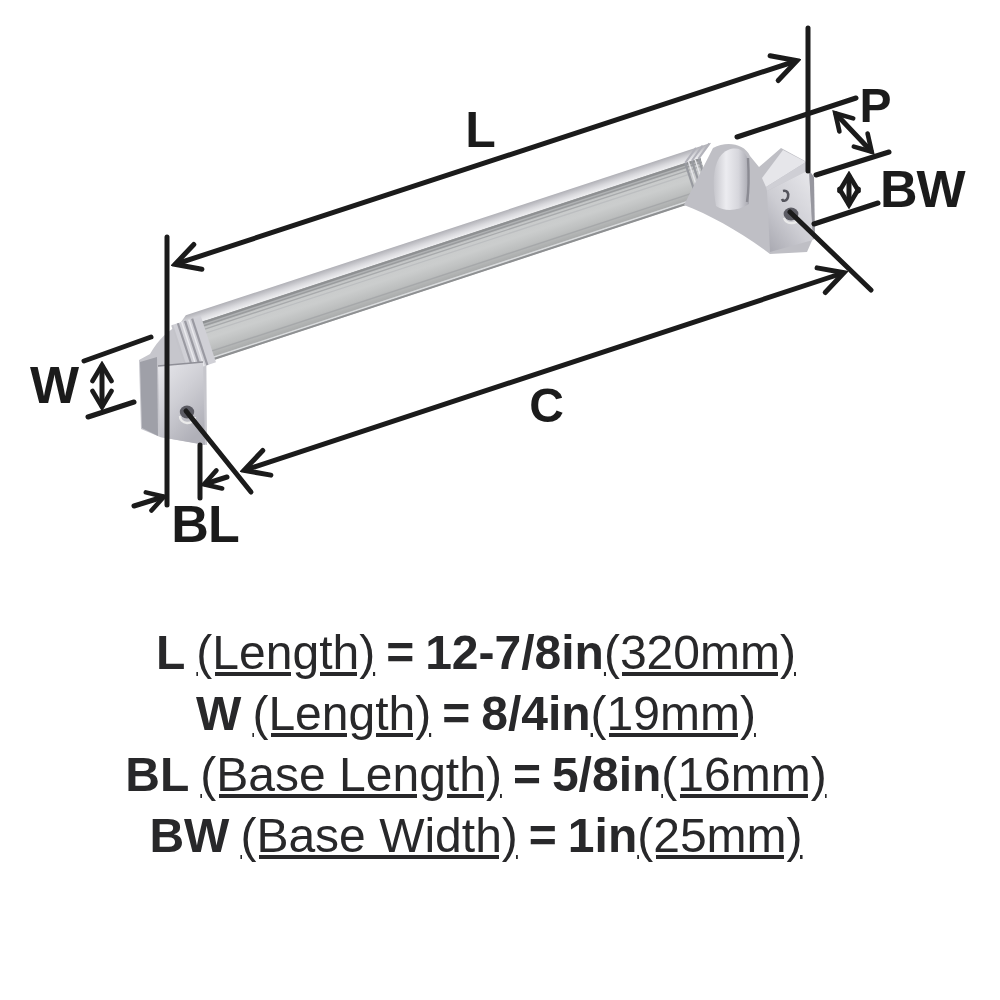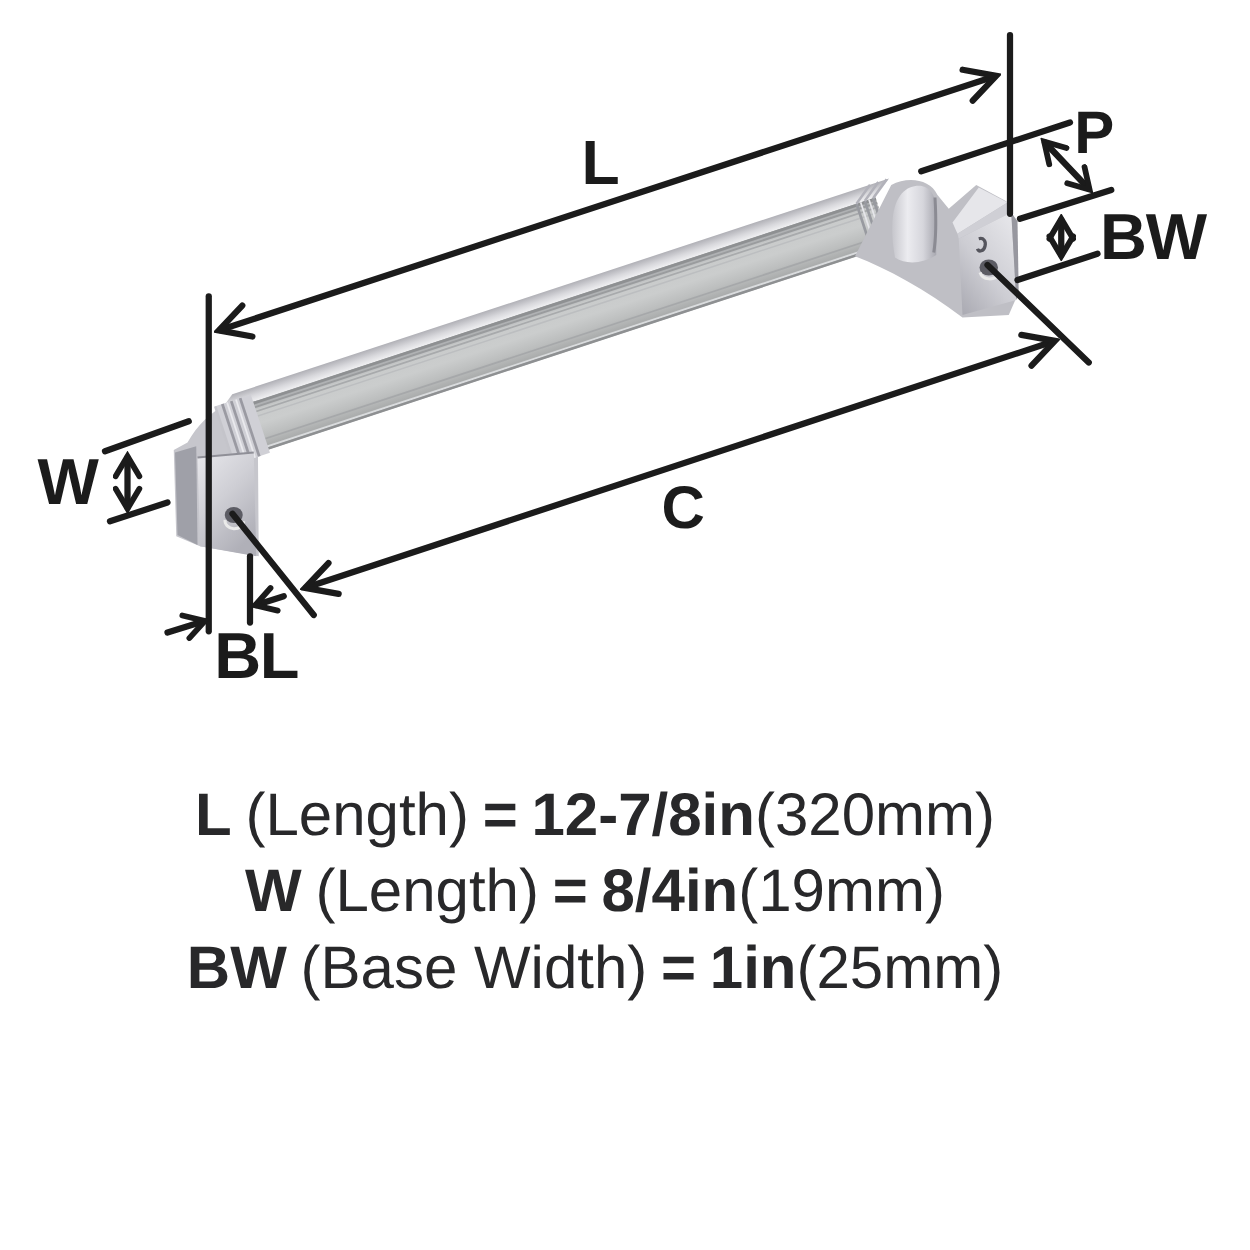--- a/index.html
+++ b/index.html
@@ -3,21 +3,21 @@
 <meta charset="utf-8">
 <style>
   html,body{margin:0;padding:0;background:#fff;}
   .stage{position:relative;width:1000px;height:1000px;background:#ffffff;overflow:hidden;
          font-family:"Liberation Sans",sans-serif;}
   .diagram{position:absolute;left:0;top:0;width:1000px;height:620px;}
   svg text{font-family:"Liberation Sans",sans-serif;font-weight:700;fill:#1b1b1b;letter-spacing:-1px;}
   .specs{position:absolute;left:0;top:622px;width:952px;text-align:center;
          color:#28282a;font-size:48px;line-height:61px;letter-spacing:0px;white-space:nowrap;}
   .spec-line .b{font-weight:700;}
-  .spec-line .r{font-weight:400;}
+  .spec-line .r{font-weight:400;text-decoration:underline;}
   .spec-line .sym,.spec-line .nm,.spec-line .eq{margin-right:11px;}
 </style>
 </head>
 <body>
 
 <div class="stage">
 
   <div class="diagram">
     <svg width="1000" height="620" viewBox="0 0 1000 620">
       <defs>
@@ -152,17 +152,20 @@
   </div>
 
   <div class="specs">
     <div class="spec-line">
       <span class="b sym">L</span><span class="r nm">(Length)</span><span class="b eq">=</span><span class="b">12-7/8in</span><span class="r">(320mm)</span>
     </div>
     <div class="spec-line">
       <span class="b sym">W</span><span class="r nm">(Length)</span><span class="b eq">=</span><span class="b">8/4in</span><span class="r">(19mm)</span>
     </div>
     <div class="spec-line">
+      <span class="b sym">BL</span><span class="r nm">(Base Length)</span><span class="b eq">=</span><span class="b">5/8in</span><span class="r">(16mm)</span>
+    </div>
+    <div class="spec-line">
       <span class="b sym">BW</span><span class="r nm">(Base Width)</span><span class="b eq">=</span><span class="b">1in</span><span class="r">(25mm)</span>
     </div>
   </div>
 
 </div>
 
 </body></html>

